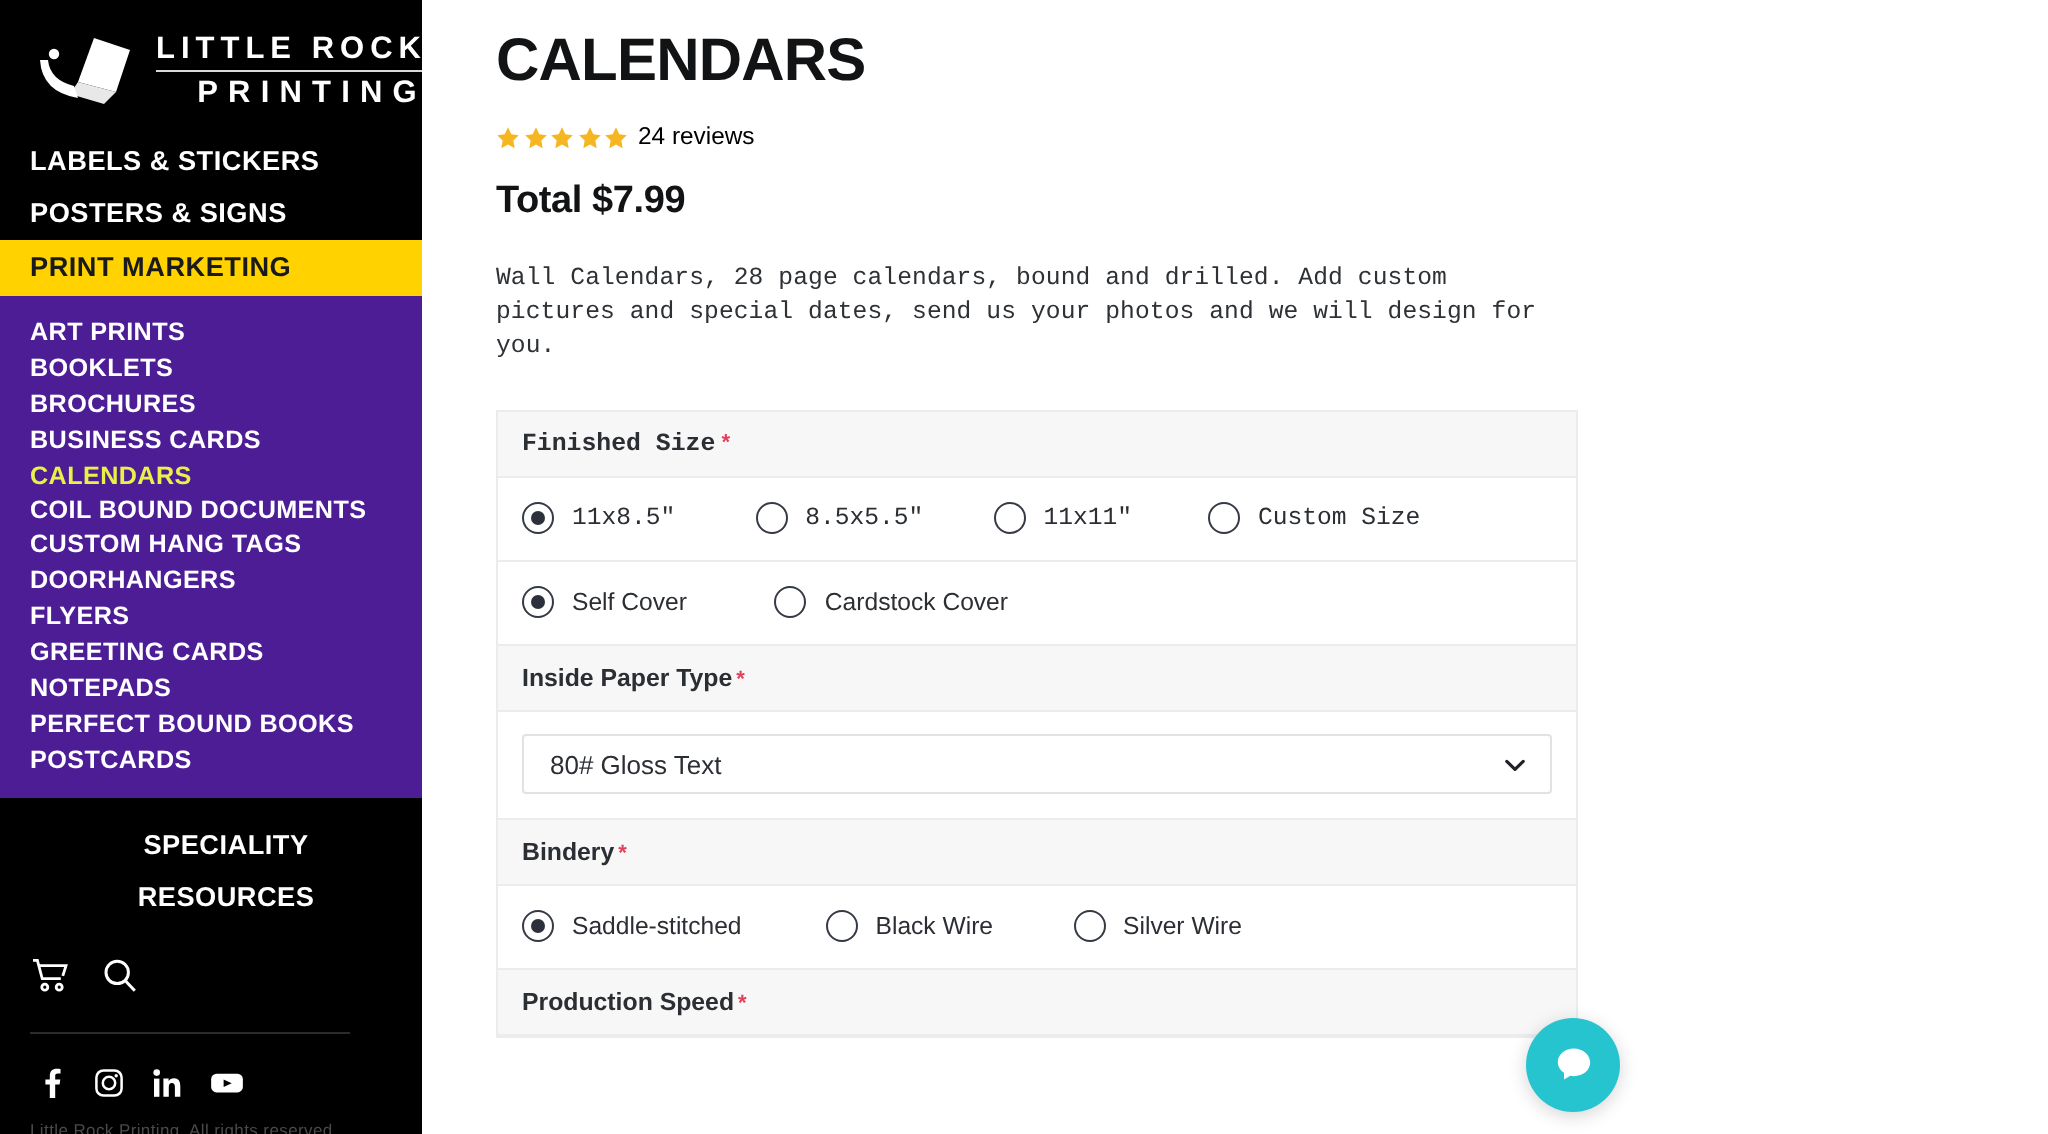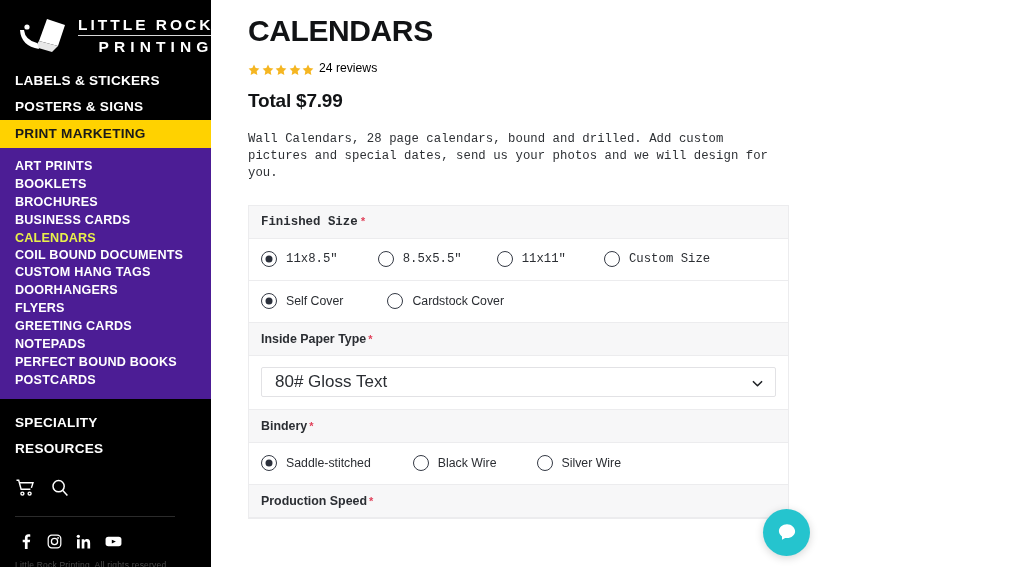--- a/index.html
+++ b/index.html
@@ -46,21 +46,21 @@
 
   .submenu { background:#4c1d95; padding:9px 0 10px 0; }
   .sub-item {
     display:block; color:#ffffff; font-size:12.6px; font-weight:bold;
     letter-spacing:.2px; line-height:16px;
     padding:1px 0 1px 15px; cursor:pointer;
   }
   .sub-item.current { color:#E8F04A; }
   .sub-item.two-line { line-height:14.4px; }
 
-  .nav-bottom { padding-top:11px; }
+  .nav-bottom { padding-top:11px;text-align:center; }
   .nav-bottom .nav-item { padding:5px 0 5px 15px; }
 
   .icon-row { display:flex; gap:15px; padding:16px 0 0 15px; align-items:center; }
   .icon-btn { width:20px; height:20px; cursor:pointer; display:block; }
 
   .divider {
     height:1px; background:#2b2b2b; margin:18px 15px 0 15px; width:160px;
   }
   .social-row { display:flex; gap:14px; padding:17px 0 0 18px; align-items:center; }
   .social-btn { width:15px; height:15px; cursor:pointer; display:block; }
@@ -115,21 +115,21 @@
     width:7px; height:7px; border-radius:50%; background:#2b303b;
     transform:translate(-50%,-50%);
   }
   .radio-label { font-size:12.3px; color:#2b2e33; white-space:nowrap; }
 
   .select-wrap {
     width:100%; height:30px; border:1px solid #e2e2e5; background:#fff;
     display:flex; align-items:center; justify-content:space-between;
     padding:0 11px 0 13px; cursor:pointer; border-radius:2px;
   }
-  .select-value { font-size:17px; color:#2b2e33; }
+  .select-value { font-size:13px; color:#2b2e33; }
   .chev { width:13px; height:13px; display:block; }
 
   
   .chat-fab {
     position:absolute; right:10px; bottom:11px;
     width:47px; height:47px; border-radius:50%;
     background:#25C4CE; display:flex; align-items:center; justify-content:center;
     cursor:pointer; box-shadow:0 2px 9px rgba(0,0,0,.17);
   }
   .chat-fab svg { width:24px; height:24px; display:block; }

